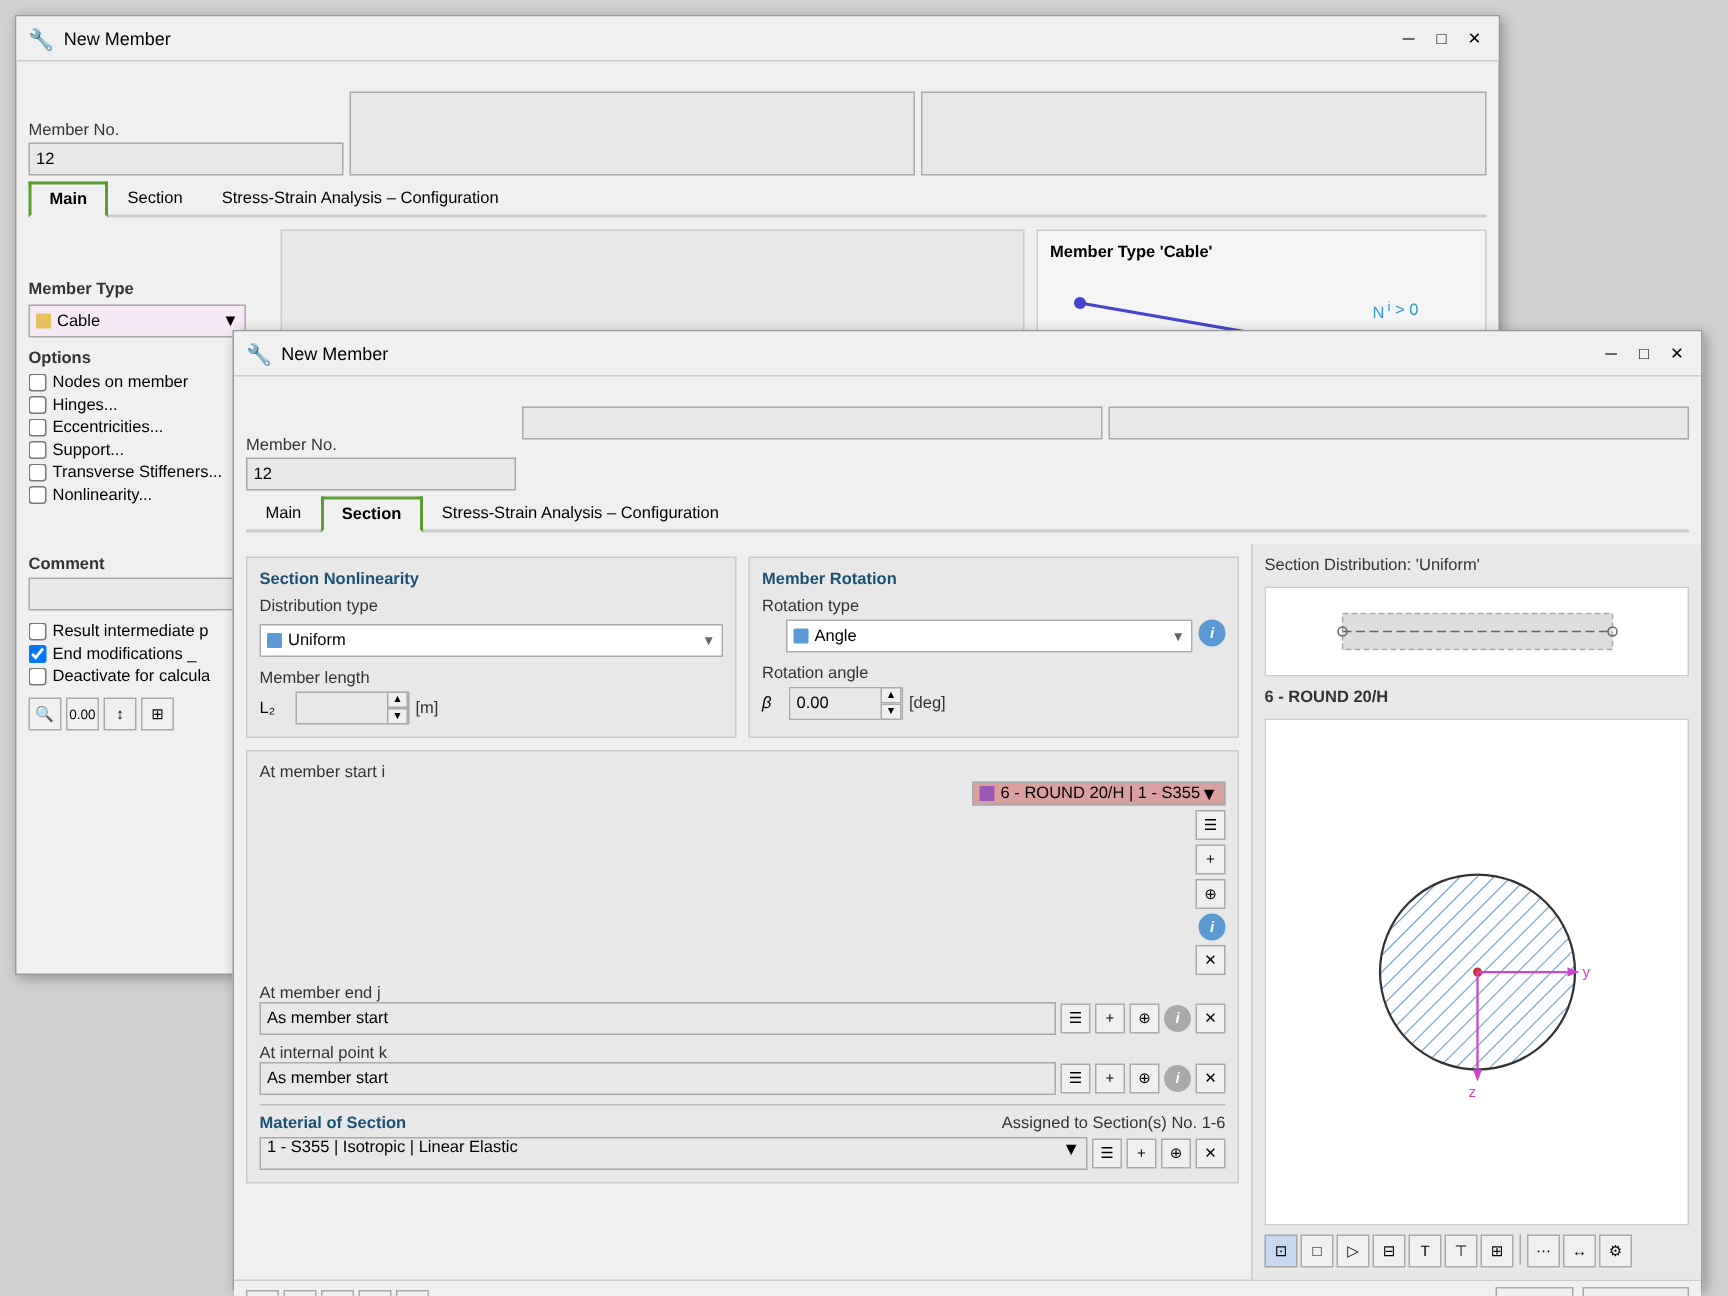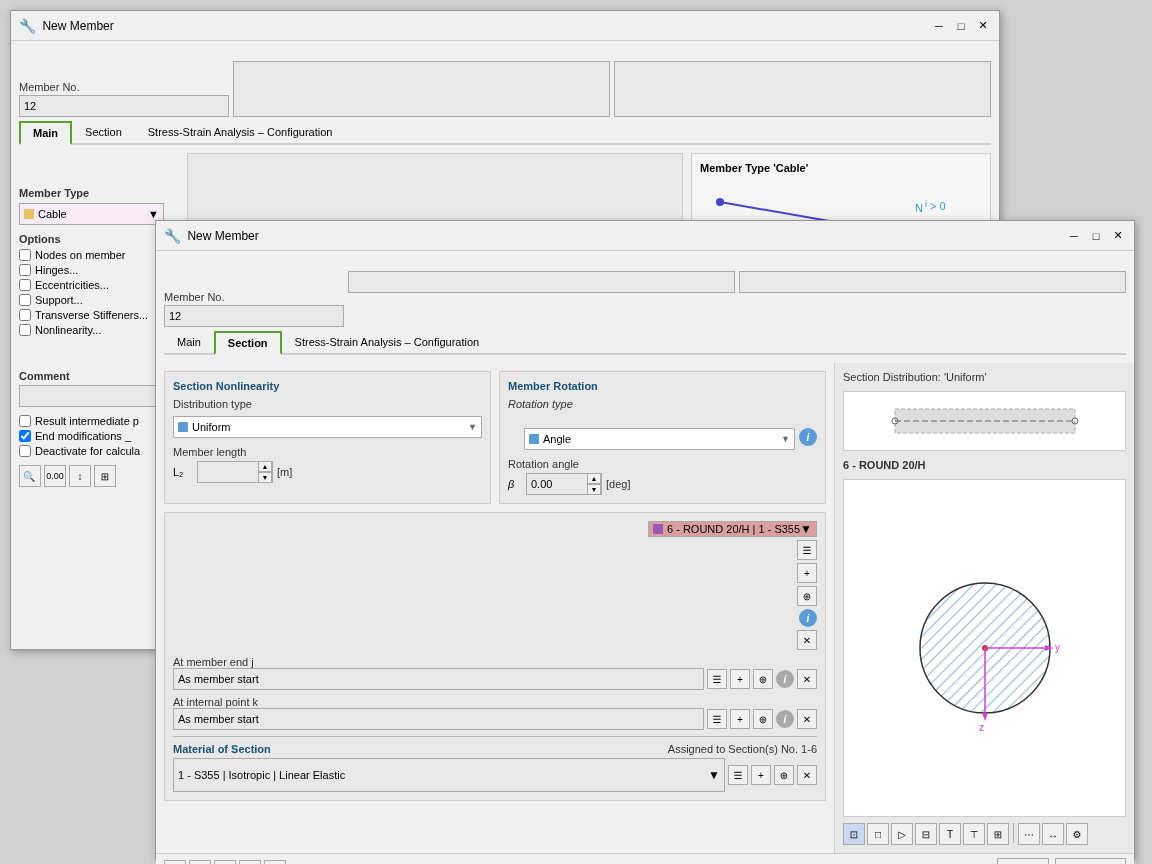--- a/index.html
+++ b/index.html
@@ -422,21 +422,21 @@
                 <div class="spinner-btn">▲</div>
                 <div class="spinner-btn">▼</div>
               </div>
             </div>
             <span class="unit-label">[m]</span>
           </div>
         </div>
 
         <div style="flex:1; border:1px solid #ccc; background:#e8e8e8; padding:8px;">
           <div class="section-title">Member Rotation</div>
-          <div class="form-label" style="margin-bottom:18px;font-style:italic;">Rotation type</div>
+          <div class="form-label" style="margin-bottom:3px;">Rotation type</div>
           <div style="display:flex; gap:4px; margin-bottom:8px;padding-left:16px;">
             <div class="dropdown-field" style="flex:1; background:#fff;">
               <span style="display:inline-block; width:10px; height:10px; background:#5b9bd5; margin-right:4px; border-radius:1px;"></span>
               <span>Angle</span>
               <span class="dropdown-arrow" style="margin-left:auto;">▼</span>
             </div>
             <div class="info-btn">i</div>
           </div>
 
           <div class="form-label" style="margin-bottom:3px;">Rotation angle</div>
@@ -450,20 +450,21 @@
               </div>
             </div>
             <span class="unit-label">[deg]</span>
           </div>
         </div>
       </div>
 
       <div style="border:1px solid #ccc; background:#e8e8e8; padding:8px;">
 
         <div style="margin-bottom:6px;">
+          <div class="form-label">At member start i</div>
           <div style="display:flex; gap:3px; align-items:flex-end;flex-direction:column;">
             <div style="flex:1; display:flex; align-items:center; height:22px; background:#daa0a0; border:1px solid #aaa; padding:0 4px;">
               <span style="display:inline-block; width:10px; height:10px; background:#9b59b6; margin-right:4px;"></span>
               <span style="font-size:11px;">6 - ROUND 20/H | 1 - S355</span>
               <span style="margin-left:auto;">▼</span>
             </div>
             <div class="icon-btn">☰</div>
             <div class="icon-btn">+</div>
             <div class="icon-btn">⊕</div>
             <div class="info-btn">i</div>
@@ -498,21 +499,21 @@
             <div class="icon-btn">✕</div>
           </div>
         </div>
 
         <div style="border-top:1px solid #bbb; padding-top:6px; margin-top:4px;">
           <div style="display:flex; justify-content:space-between; margin-bottom:3px;">
             <span style="font-size:11px; font-weight:bold; color:#1a5276;">Material of Section</span>
             <span style="font-size:11px; color:#333;">Assigned to Section(s) No. 1-6</span>
           </div>
           <div style="display:flex; gap:3px; align-items:center;">
-            <div style="flex:1; display:flex; align-items:center; height:34px; background:#e8e8e8; border:1px solid #aaa; padding:0 4px;">
+            <div style="flex:1; display:flex; align-items:flex-start; height:22px; background:#e8e8e8; border:1px solid #aaa; padding:0 4px;">
               <span style="font-size:11px;">1 - S355 | Isotropic | Linear Elastic</span>
               <span style="margin-left:auto;">▼</span>
             </div>
             <div class="icon-btn">☰</div>
             <div class="icon-btn">+</div>
             <div class="icon-btn">⊕</div>
             <div class="icon-btn">✕</div>
           </div>
         </div>
       </div>

